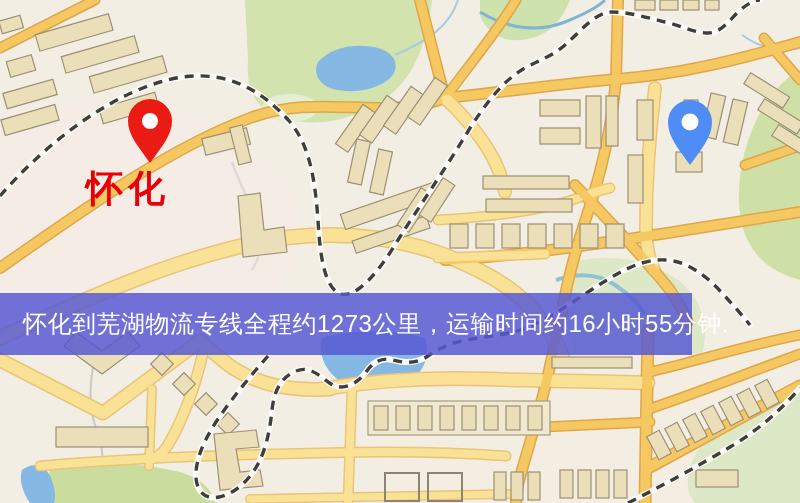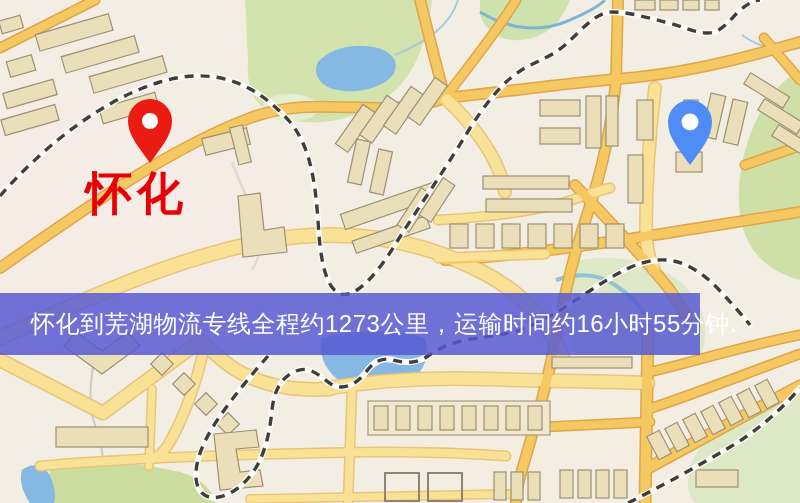--- a/index.html
+++ b/index.html
@@ -13,25 +13,25 @@
   .rrl{stroke:#f9e296;}  
   
   .tc{fill:none;stroke:#fbfaf7;stroke-width:6;stroke-linecap:round;}
   .td{fill:none;stroke:#403e3a;stroke-width:3.4;stroke-dasharray:9 7;stroke-linecap:butt;}
   
   .b{fill:#ebdfba;stroke:#9c9076;stroke-width:1.2;}
   .bl{fill:#f0e8cf;stroke:#a59a7e;stroke-width:1.2;}
   .bo{fill:none;stroke:#8d8472;stroke-width:2;}
   
   .city-label{position:absolute;font-weight:700;line-height:1;white-space:nowrap;}
-  .city-label.origin{left:86px;top:170px;font-size:46px;letter-spacing:5px;color:#e90007;}
+  .city-label.origin{left:86px;top:170px;font-size:37px;letter-spacing:5px;color:#e90007;}
   .city-label.dest{left:641px;top:175px;font-size:47px;letter-spacing:4px;color:#2533cf;}
   
   .banner{position:absolute;left:0;top:293px;width:692px;height:62px;
-          background:rgba(86,88,211,0.84);display:flex;align-items:center;padding-left:8px;}
+          background:rgba(86,88,211,0.84);display:flex;align-items:center;}
   .banner span{color:#ffffff;font-size:24px;letter-spacing:0.5px;padding-left:23px;white-space:nowrap;}
 </style>
 </head>
 <body>
 
 <div class="screen">
 
   <svg class="map-svg" viewBox="0 0 800 503" xmlns="http://www.w3.org/2000/svg">
 
     <g>

